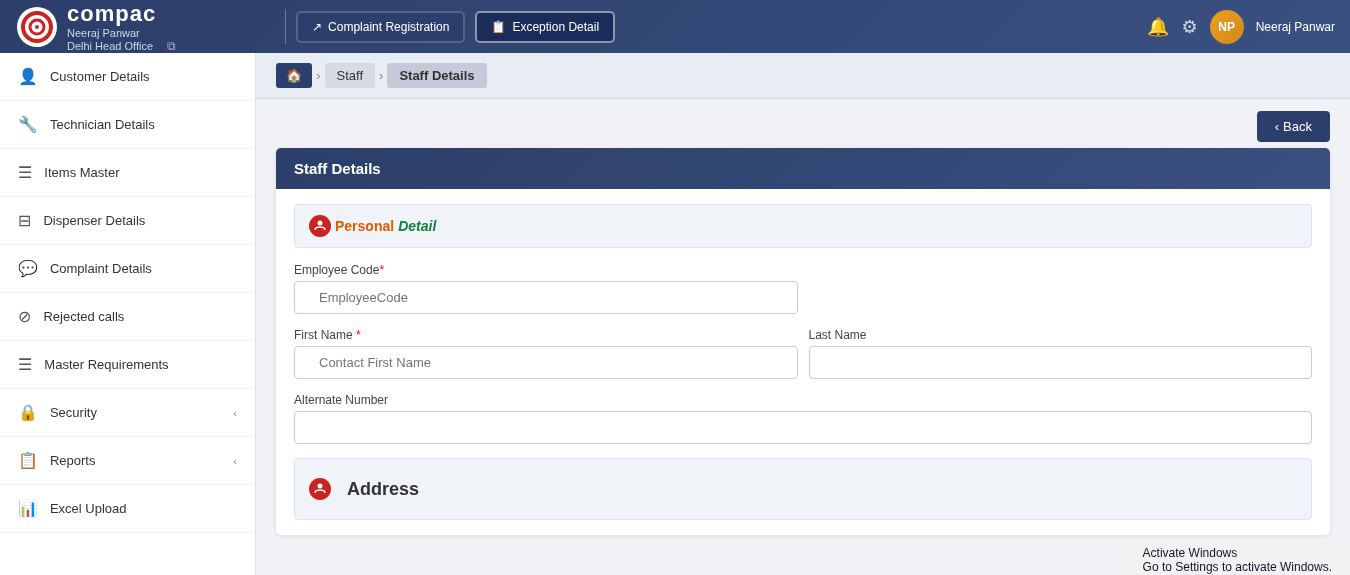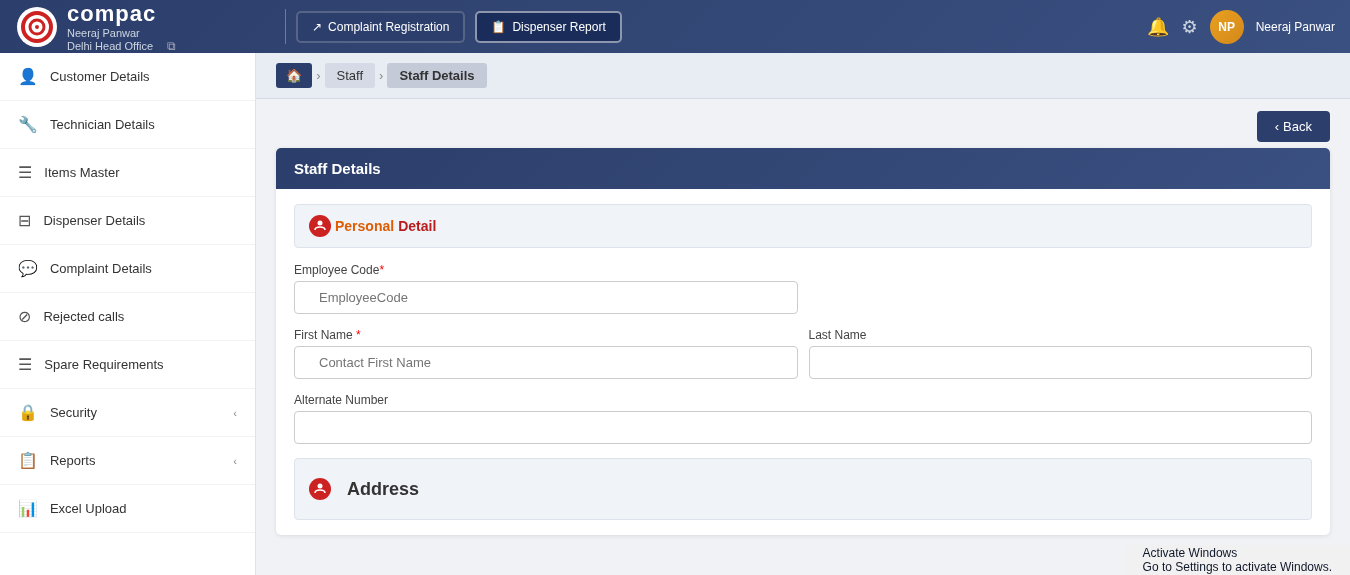--- a/index.html
+++ b/index.html
@@ -165,21 +165,21 @@
       gap: 4px;
       font-size: 14px;
     }
     .section-icon {
       width: 22px; height: 22px; border-radius: 50%;
       background: #cc2222;
       display: flex; align-items: center; justify-content: center;
       color: white; font-size: 11px;
     }
     .section-title-text-personal { color: #e05c00; font-weight: bold; }
-    .section-title-text-detail { color: #b91c1c; font-weight: bold; }
+    .section-title-text-detail { color: #15803d; font-weight: bold; font-style: italic; }
 
     
     .form-row { display: flex; gap: 11px; margin-bottom: 14px; }
     .form-group { flex: 1; display: flex; flex-direction: column; gap: 4px; }
     .form-label { font-size: 12px; color: #444; }
     .form-label .required { color: red; }
     .form-input {
       border: 1px solid #ccc;
       border-radius: 4px;
       padding: 8px 24px;
@@ -237,21 +237,21 @@
 
   <div class="header-divider"></div>
 
   <div class="header-buttons">
     <button class="btn-header">
       <span>↗</span>
       <span>Complaint Registration</span>
     </button>
     <button class="btn-header active">
       <span>📋</span>
-      <span>Dispenser Report</span>
+      <span>Exception Detail</span>
     </button>
   </div>
 
   <div class="header-right">
     <span class="header-icon-btn">🔔</span>
     <span class="header-icon-btn">⚙</span>
     <div class="avatar">
       <span>NP</span>
     </div>
     <span class="header-username">Neeraj Panwar</span>
@@ -280,21 +280,21 @@
     <div class="sidebar-item">
       <span class="s-icon">💬</span>
       <span class="s-label">Complaint Details</span>
     </div>
     <div class="sidebar-item">
       <span class="s-icon">⊘</span>
       <span class="s-label">Rejected calls</span>
     </div>
     <div class="sidebar-item">
       <span class="s-icon">☰</span>
-      <span class="s-label">Spare Requirements</span>
+      <span class="s-label">Master Requirements</span>
     </div>
     <div class="sidebar-item">
       <span class="s-icon">🔒</span>
       <span class="s-label">Security</span>
       <span class="s-arrow">‹</span>
     </div>
     <div class="sidebar-item">
       <span class="s-icon">📋</span>
       <span class="s-label">Reports</span>
       <span class="s-arrow">‹</span>

